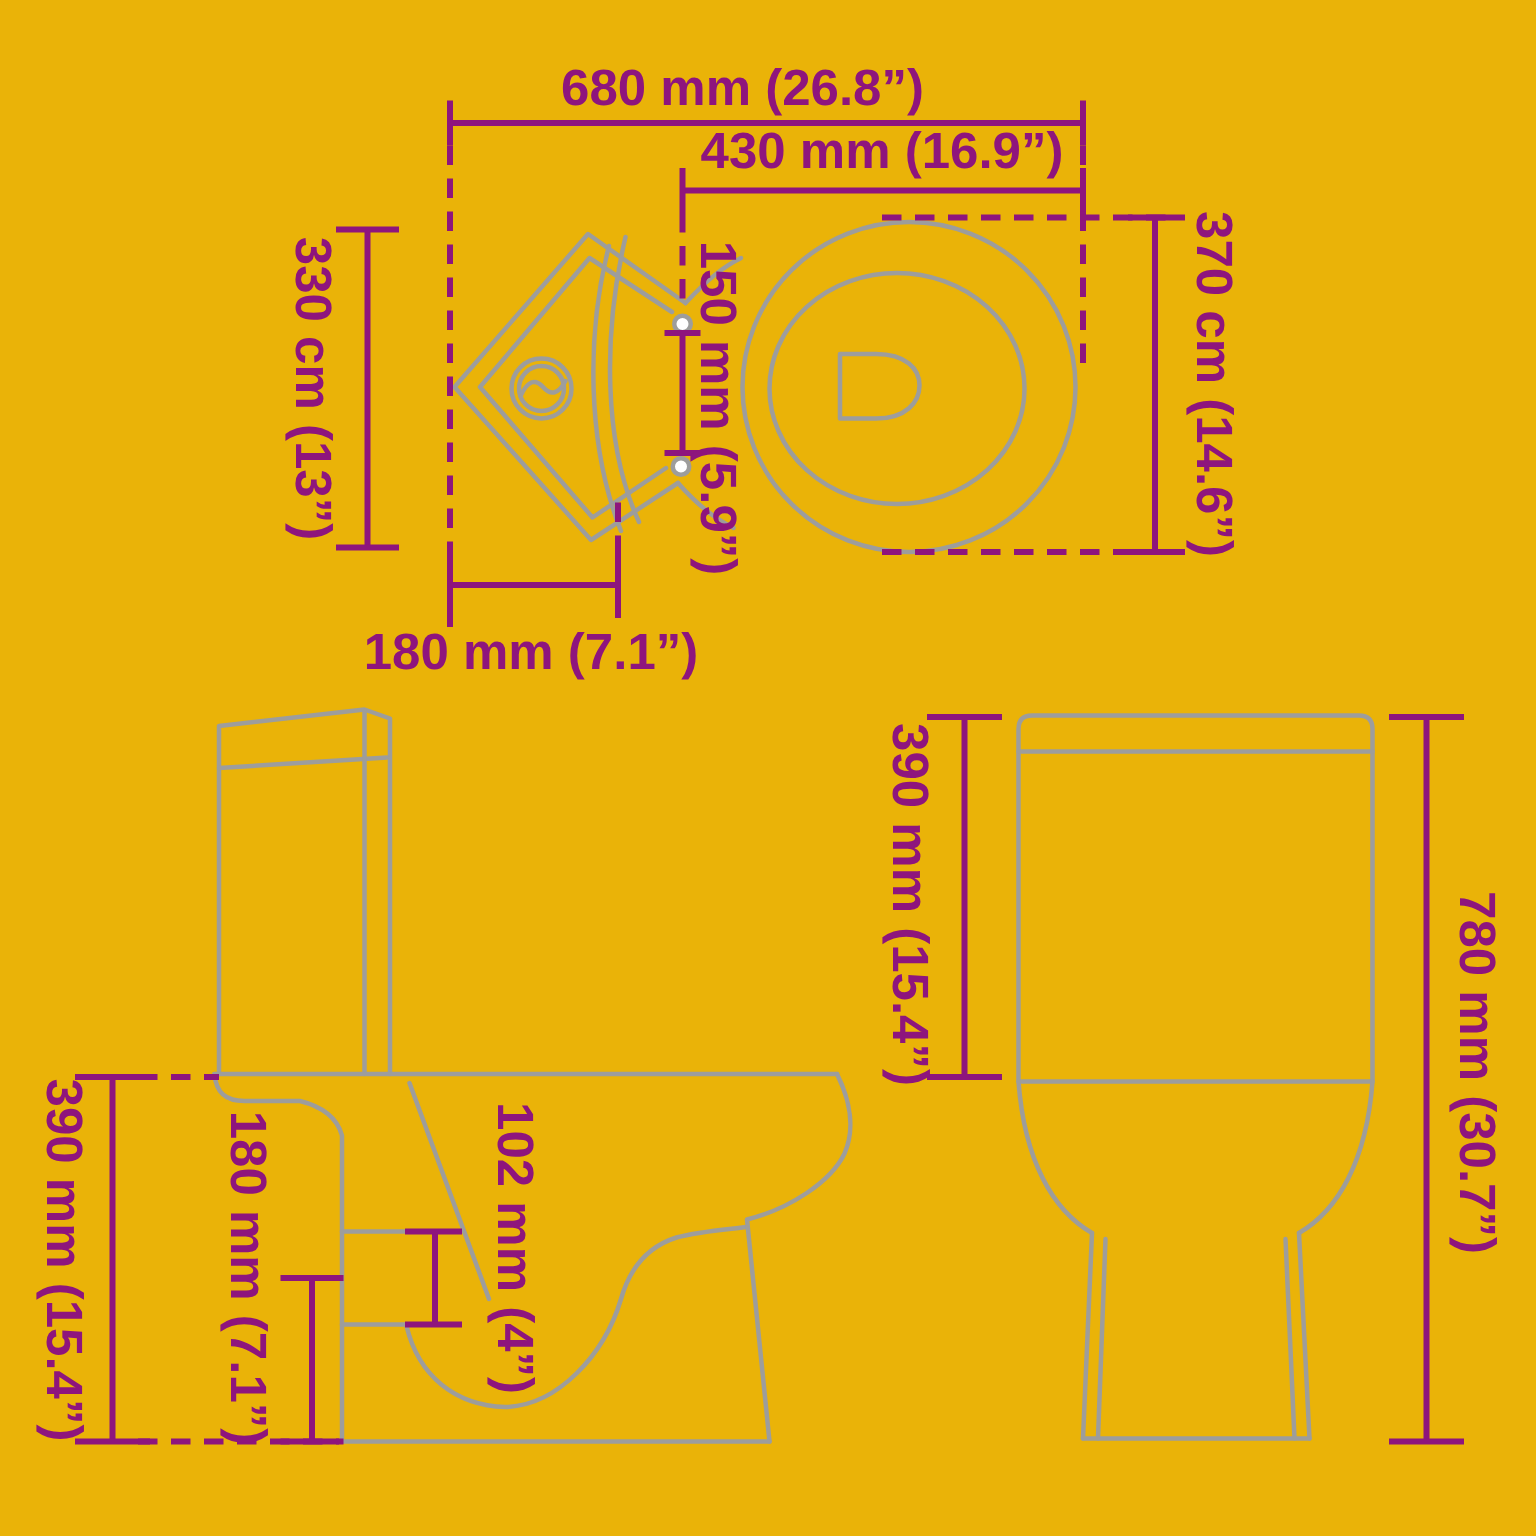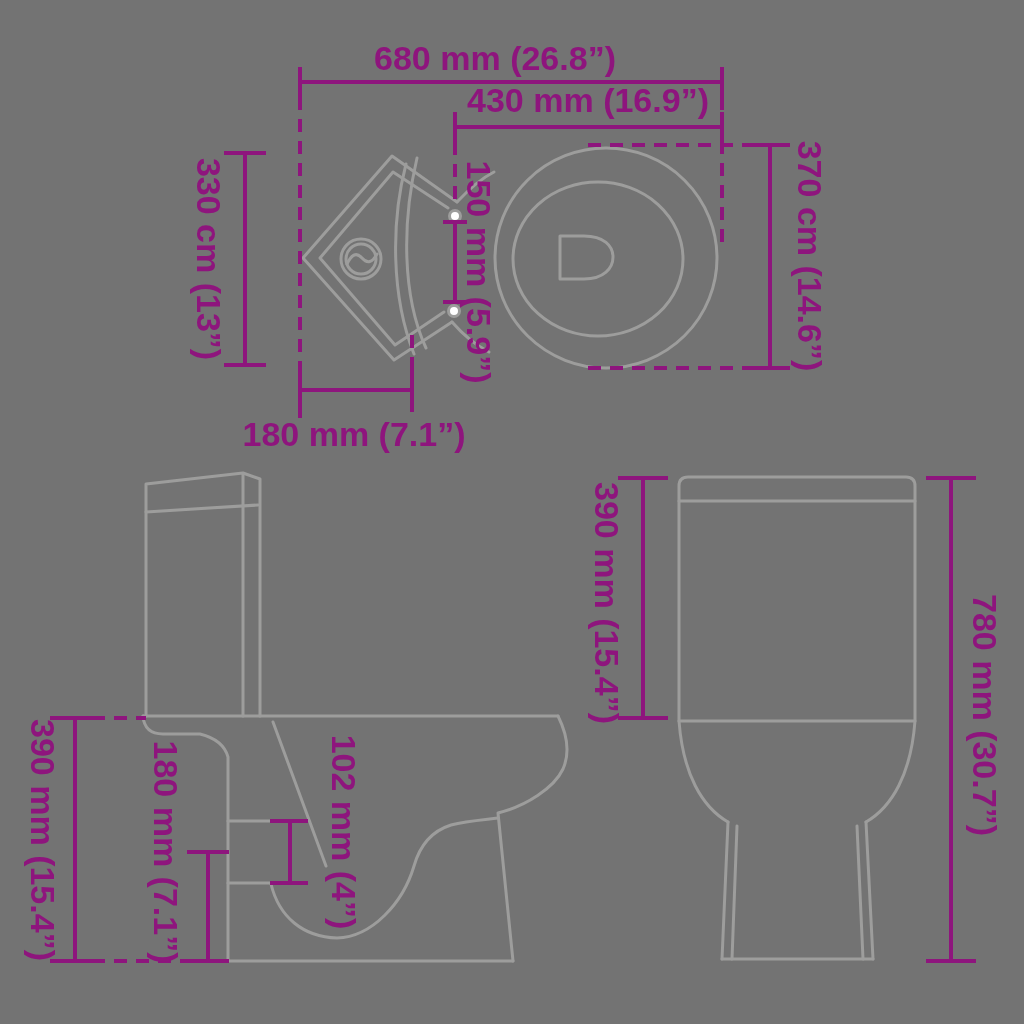--- a/index.html
+++ b/index.html
@@ -7,21 +7,21 @@
     padding: 0;
     width: 1024px;
     height: 1024px;
     background: #ffffff;
     overflow: hidden;
   }
   .stage {
     position: relative;
     width: 1024px;
     height: 1024px;
-    background: #737373;
+    background: #eab308;
   }
   svg.diagram {
     position: absolute;
     left: 0;
     top: 0;
     width: 1024px;
     height: 1024px;
     display: block;
   }
   text.dim-label {

